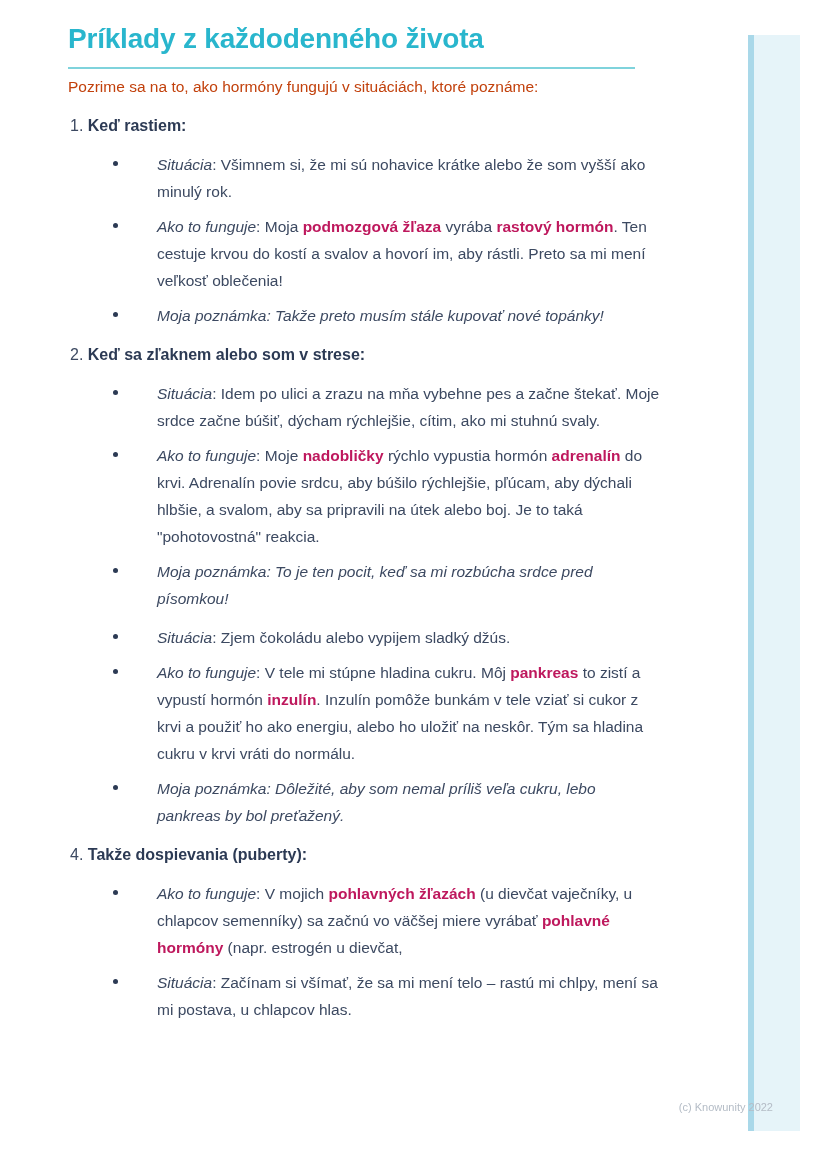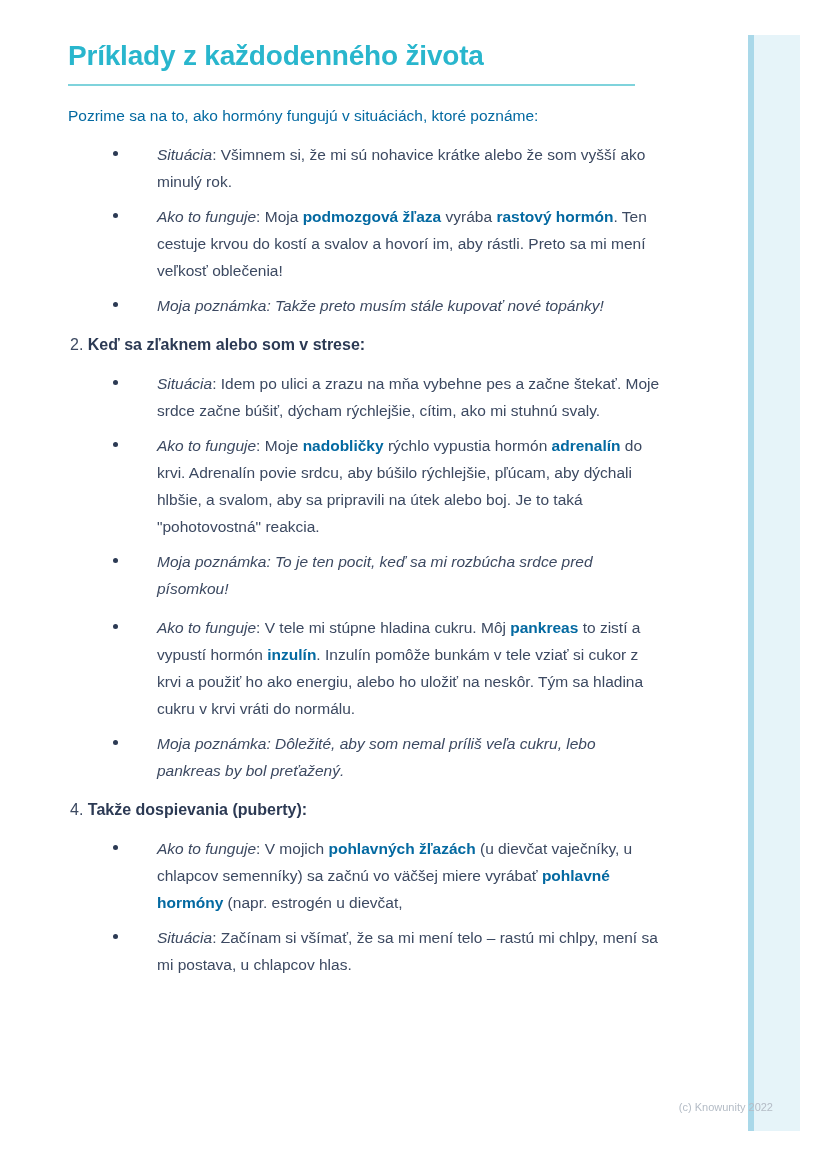--- a/index.html
+++ b/index.html
@@ -17,44 +17,44 @@
     position: absolute;
     left: 748px; top: 35px;
     width: 46px; height: 1096px;
     background: #e6f4f9;
     border-left: 6px solid #a9d8e9;
     z-index: 0;
   }
 
   .content {
     position: absolute;
-    left: 68px; top: 40px;
+    left: 68px; top: 23px;
     width: 592px;
     z-index: 1;
   }
 
   .doc-title {
     font-size: 28px;
     line-height: 32px;
     font-weight: 700;
     letter-spacing: -0.2px;
     color: #29b6cd;
     margin: 0;
   }
   .title-rule {
     margin-top: 12px;
     height: 2px;
     width: 567px;
     background: #7fd3dc;
   }
   .intro {
-    margin-top: 16px;
+    margin-top: 4px;
     font-size: 15.5px;
     line-height: 27px;
-    color: #0369a1;
+    color: #c2410c;
   }
 
   .section { margin: 0; }
   .sec-heading {
     margin-top: 12px;
     padding-left: 2px;
     font-size: 16px;
     line-height: 27px;
     color: #2c3a54;
   }
@@ -70,21 +70,21 @@
     line-height: 27px;
   }
   .bullet .dot {
     position: absolute;
     left: 45px; top: 10px;
     width: 5px; height: 5px;
     border-radius: 50%;
     background: #2c3a54;
   }
   .bullet-text { display: block; max-width: 535px; margin-left: 32px; }
-  .seg-b { font-weight: 700; color: #0369a1; }
+  .seg-b { font-weight: 700; color: #be185d; }
   .seg-i { font-style: italic; }
 
   .footer {
     position: absolute;
     top: 1100px;
     right: 55px;
     font-size: 11px;
     line-height: 14px;
     color: #b4bcc6;
     z-index: 2;
@@ -95,20 +95,21 @@
 
 <div class="page">
   <div class="accent-bar"></div>
 
   <div class="content">
     <h1 class="doc-title">Príklady z každodenného života</h1>
     <div class="title-rule"></div>
     <div class="intro">Pozrime sa na to, ako hormóny fungujú v situáciách, ktoré poznáme:</div>
     <div id="sections">
         <section class="section">
+          <div class="sec-heading"><span class="sec-num">1. </span><span class="sec-title">Keď rastiem:</span></div>
           <div class="bullets">
             <div class="bullet">
               <span class="dot"></span>
               <span class="bullet-text"><span class="seg-i">Situácia</span><span class="">: Všimnem si, že mi sú nohavice krátke alebo že som vyšší ako minulý rok.</span></span>
             </div>
             <div class="bullet">
               <span class="dot"></span>
               <span class="bullet-text"><span class="seg-i">Ako to funguje</span><span class="">: Moja </span><span class="seg-b ">podmozgová žľaza</span><span class=""> vyrába </span><span class="seg-b ">rastový hormón</span><span class="">. Ten cestuje krvou do kostí a svalov a hovorí im, aby rástli. Preto sa mi mení veľkosť oblečenia!</span></span>
             </div>
             <div class="bullet">
@@ -131,20 +132,24 @@
             <div class="bullet">
               <span class="dot"></span>
               <span class="bullet-text"><span class="seg-i">Moja poznámka: To je ten pocit, keď sa mi rozbúcha srdce pred písomkou!</span></span>
             </div>
           </div>
         </section>
         <section class="section">
           <div class="bullets">
             <div class="bullet">
               <span class="dot"></span>
+              <span class="bullet-text"><span class="seg-i">Situácia</span><span class="">: Zjem čokoládu alebo vypijem sladký džús.</span></span>
+            </div>
+            <div class="bullet">
+              <span class="dot"></span>
               <span class="bullet-text"><span class="seg-i">Ako to funguje</span><span class="">: V tele mi stúpne hladina cukru. Môj </span><span class="seg-b ">pankreas</span><span class=""> to zistí a vypustí hormón </span><span class="seg-b ">inzulín</span><span class="">. Inzulín pomôže bunkám v tele vziať si cukor z krvi a použiť ho ako energiu, alebo ho uložiť na neskôr. Tým sa hladina cukru v krvi vráti do normálu.</span></span>
             </div>
             <div class="bullet">
               <span class="dot"></span>
               <span class="bullet-text"><span class="seg-i">Moja poznámka: Dôležité, aby som nemal príliš veľa cukru, lebo pankreas by bol preťažený.</span></span>
             </div>
           </div>
         </section>
         <section class="section">
           <div class="sec-heading"><span class="sec-num">4. </span><span class="sec-title">Takže dospievania (puberty):</span></div>

